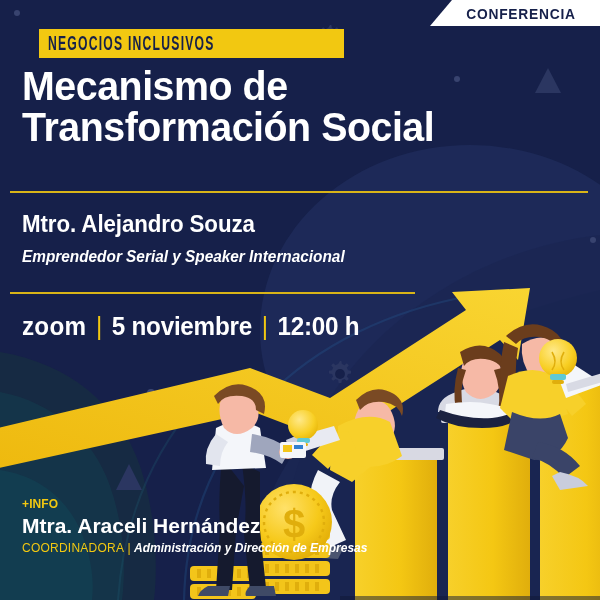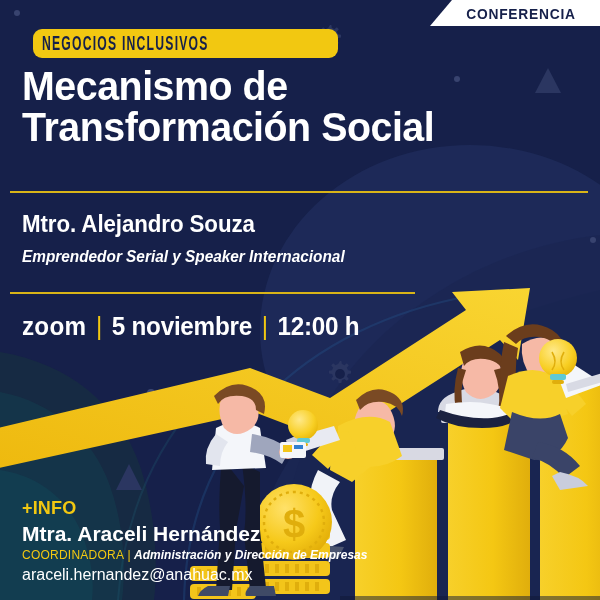--- a/index.html
+++ b/index.html
@@ -32,25 +32,24 @@
     font-size:15px; font-weight:bold;
     letter-spacing:0.055em;
     transform:scaleX(0.92);
     padding-left:14px;
   }
 
   
   #content { position:absolute; inset:0; z-index:7; }
 
   #kicker {
-    position:absolute; left:33px; top:29px;
+    position:absolute; left:39px; top:29px;
     background:#f2c811;
     padding:2px 9px 3px 9px;
     display:inline-block;
-    border-radius:9px;
   }
   #kicker span {
     color:#16204a;
     font-size:21px;
     font-weight:bold;
     letter-spacing:0.10em;
     transform:scaleX(0.58);
     transform-origin:left center;
     display:inline-block;
     white-space:nowrap;
@@ -99,21 +98,21 @@
     white-space:nowrap;
     display:flex; align-items:baseline; gap:10px;
     transform:scaleX(0.97); transform-origin:left top;
   }
   #meta .sep { color:#f2c811; font-weight:normal; }
   #zoom-wordmark { letter-spacing:0.01em; }
 
   
   #footer { position:absolute; left:22px; top:497px; z-index:8; }
   #info-label {
-    color:#f2c811; font-size:18px; font-weight:bold;
+    color:#f2c811; font-size:12px; font-weight:bold;
     letter-spacing:0.01em; line-height:1.25;
   }
   #contact-name {
     color:#ffffff; font-size:21px; font-weight:bold;
     line-height:1.32; white-space:nowrap;
   }
   #contact-dept {
     font-size:12px; line-height:1.42; white-space:nowrap;
   }
   #contact-dept .coord { color:#f2c811; letter-spacing:0.02em; }
@@ -388,16 +387,15 @@
   </div>
 
   <div id="footer">
     <div id="info-label">+INFO</div>
     <div id="contact-name">Mtra. Araceli Hernández</div>
     <div id="contact-dept">
       <span class="coord">COORDINADORA</span>
       <span class="bar">|</span>
       <span class="dept">Administración y Dirección de Empresas</span>
     </div>
-    <div id="contact-email">araceli.hernandez@anahuac.mx</div>
   </div>
 
 </div>
 
 </body></html>

